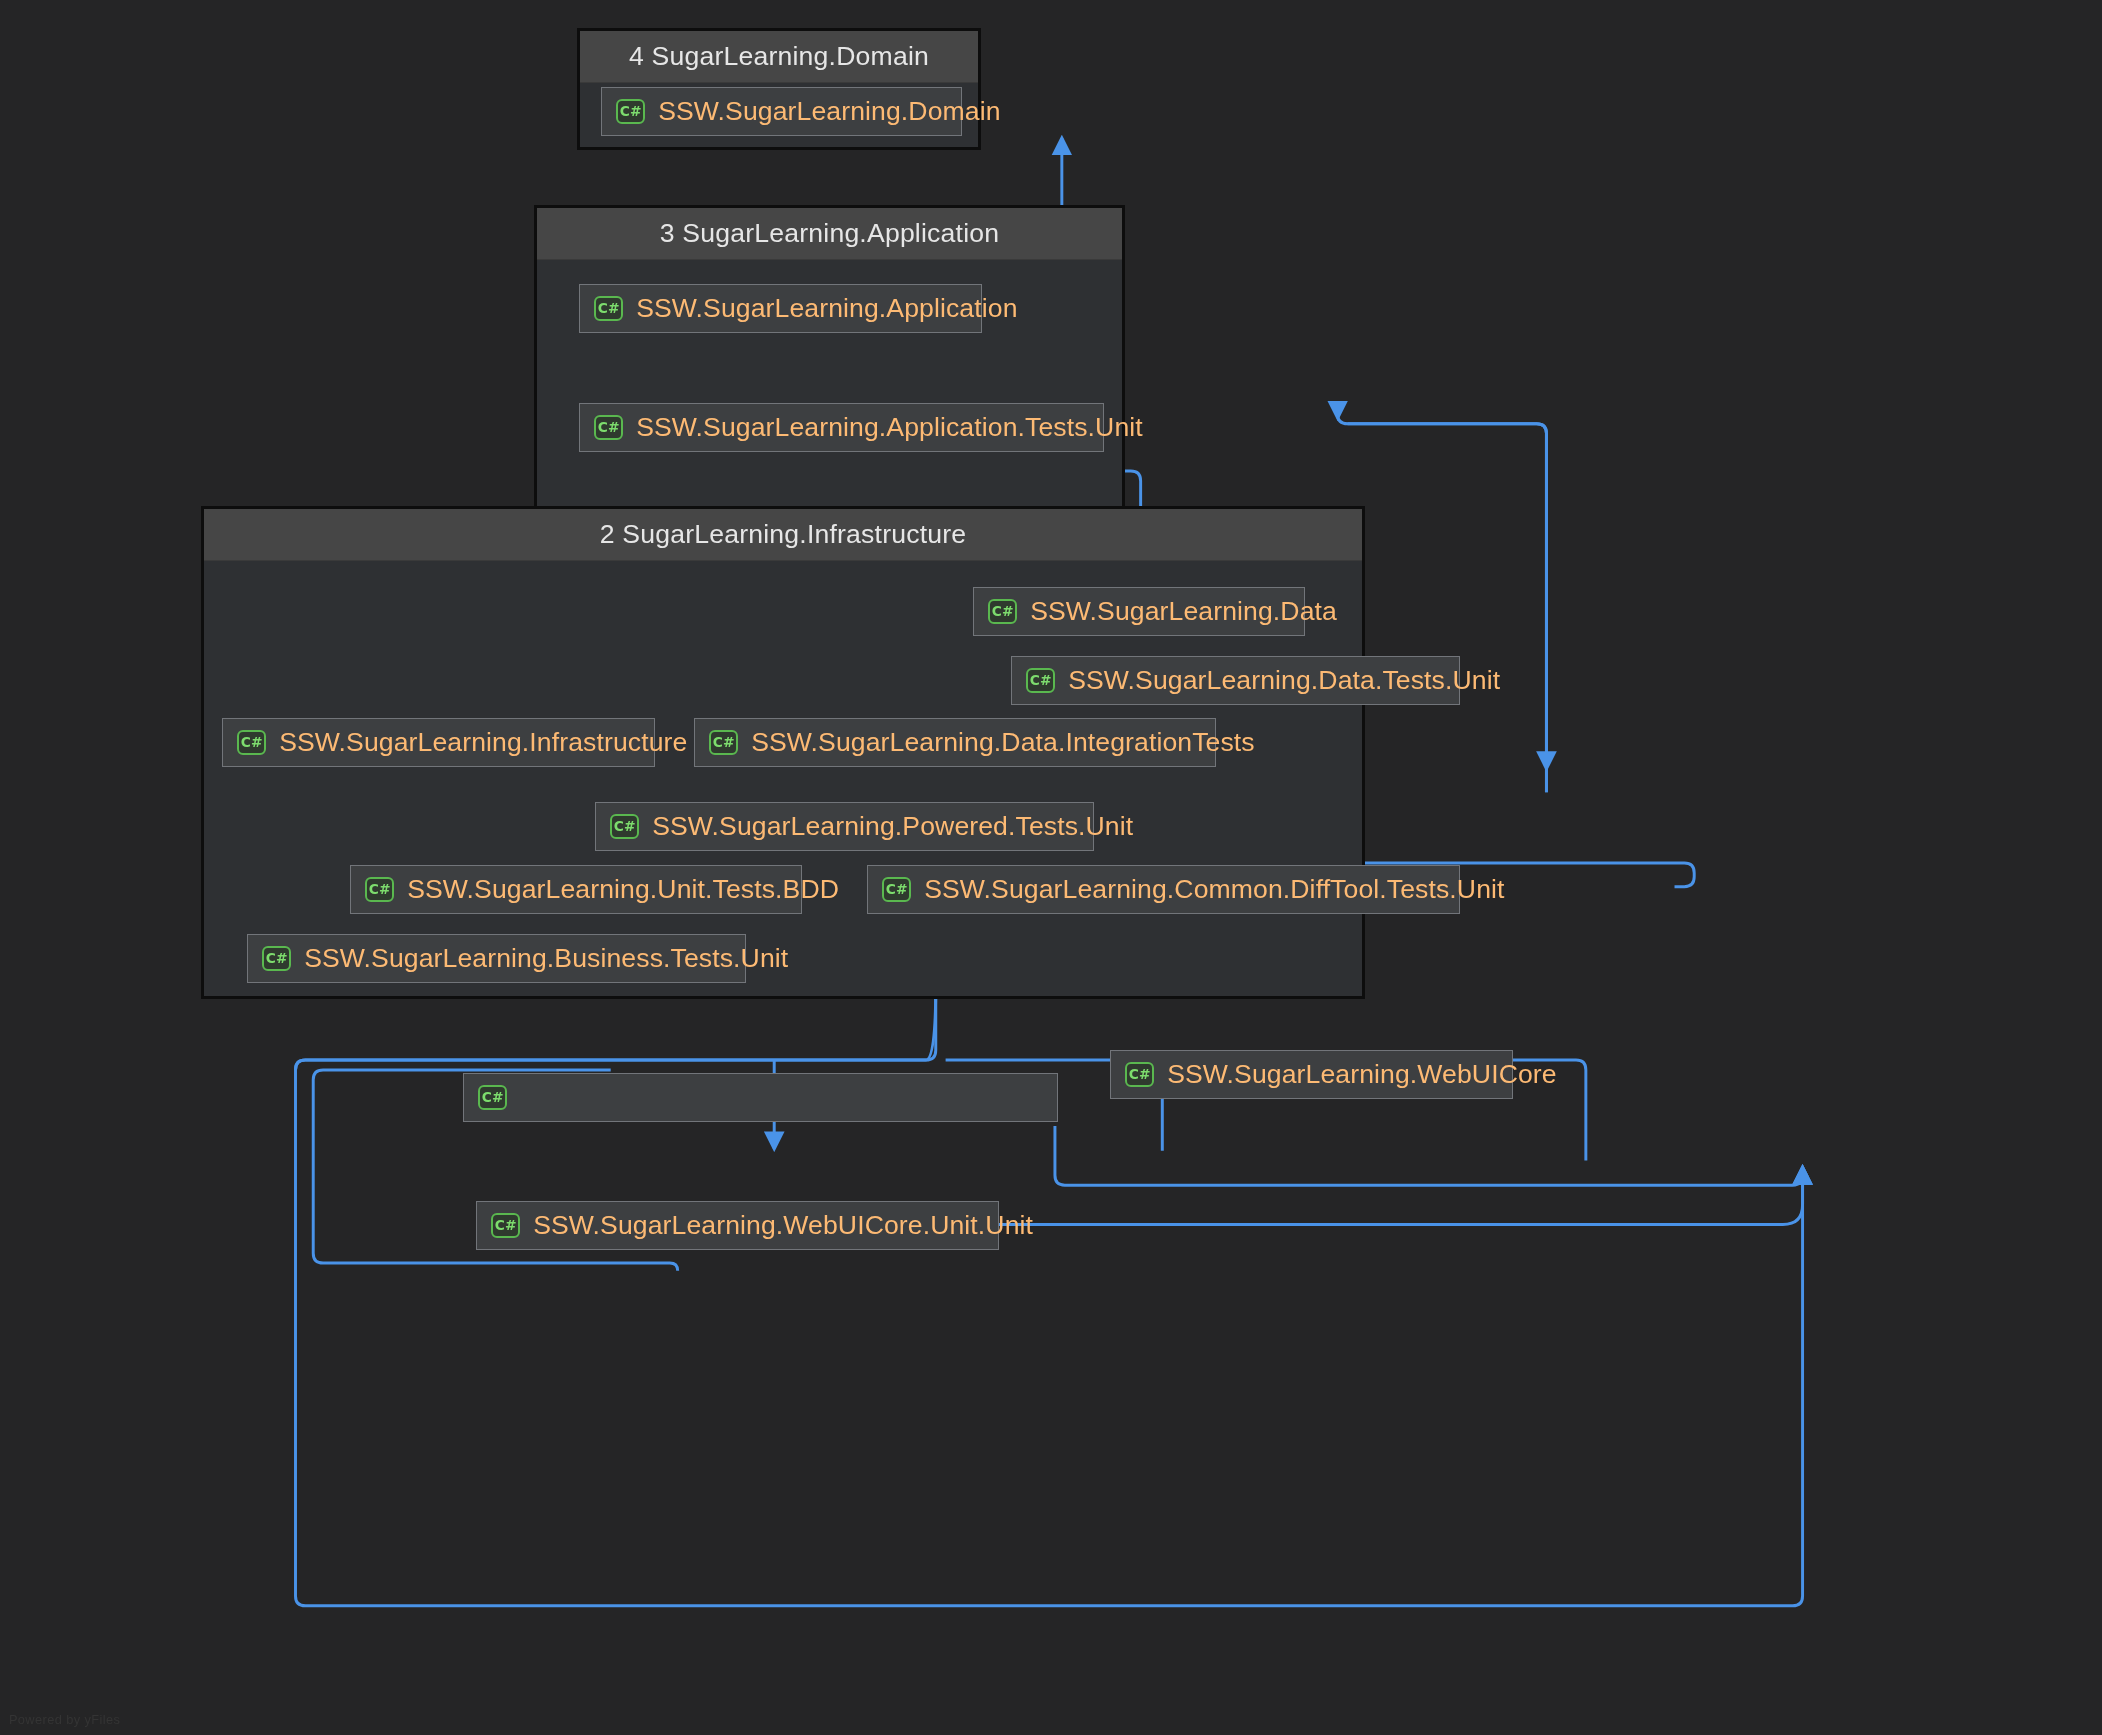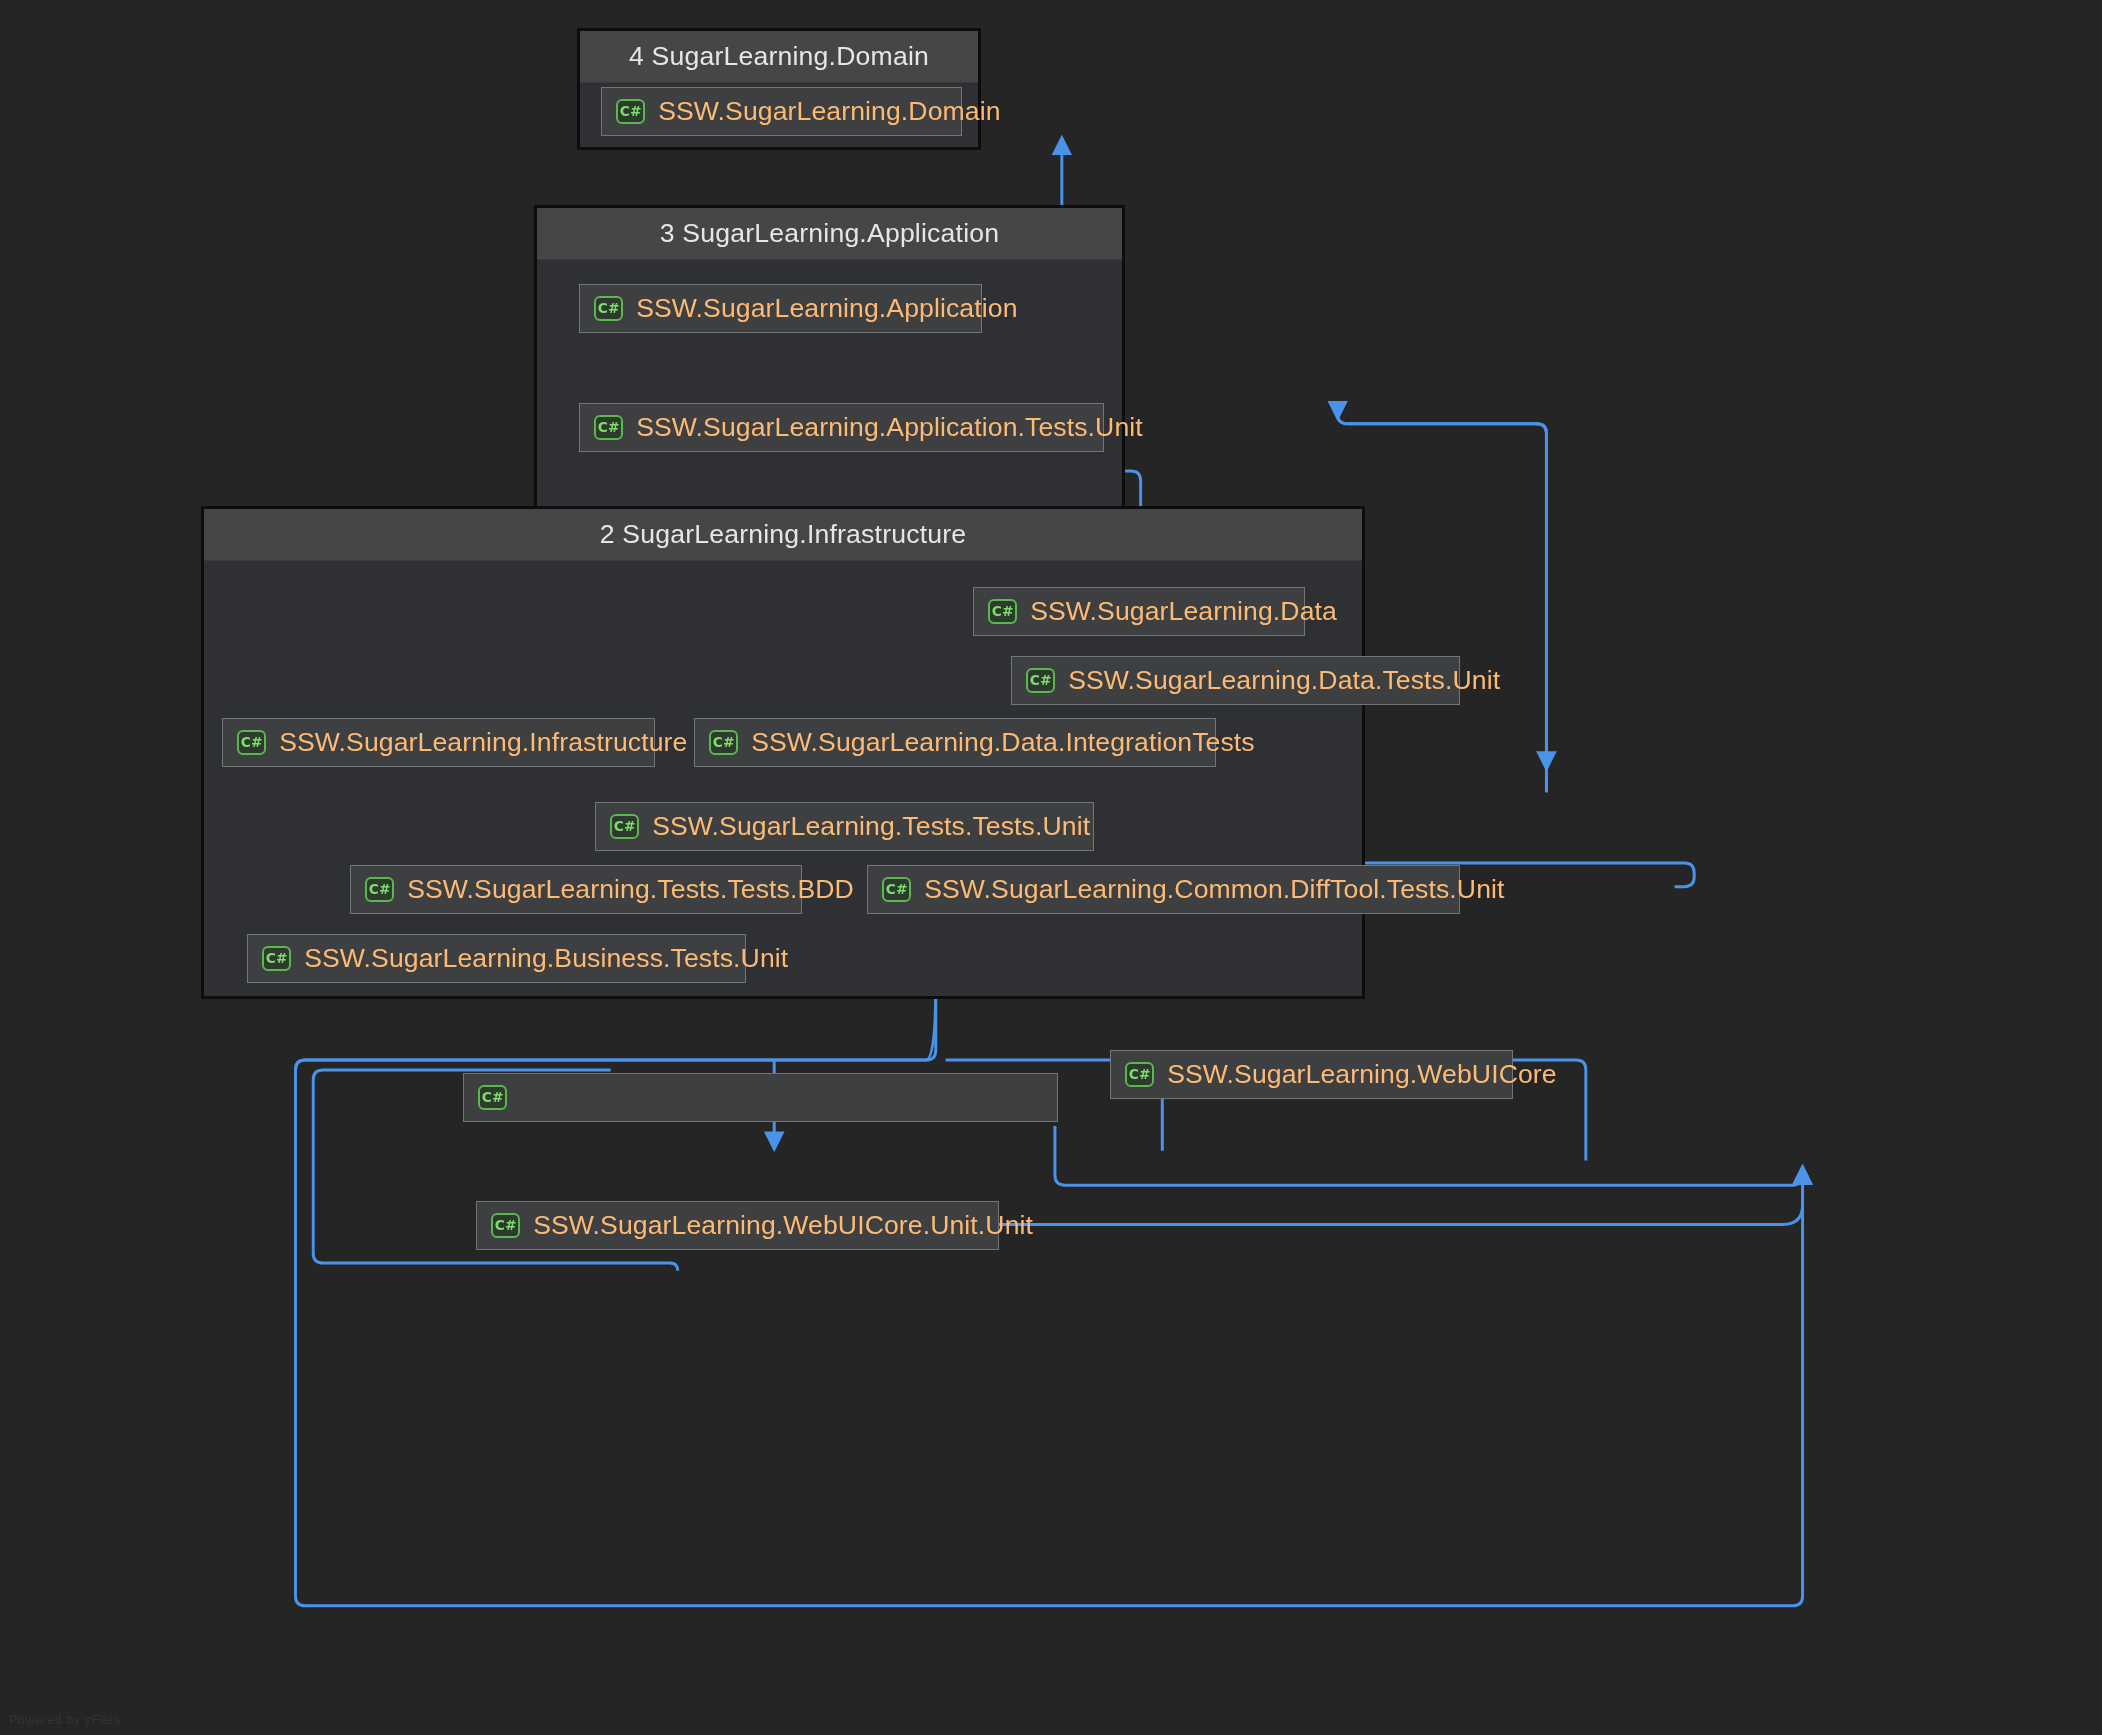--- a/index.html
+++ b/index.html
@@ -197,26 +197,26 @@
     <span class="label">SSW.SugarLearning.Infrastructure</span>
   </div>
 
   <div class="node" style="left:694px; top:718px; width:522px;">
     <span class="cs-icon">C#</span>
     <span class="label">SSW.SugarLearning.Data.IntegrationTests</span>
   </div>
 
   <div class="node" style="left:595px; top:802px; width:499px;">
     <span class="cs-icon">C#</span>
-    <span class="label">SSW.SugarLearning.Tests.Tests.Unit</span>
+    <span class="label">SSW.SugarLearning.Powered.Tests.Unit</span>
   </div>
 
   <div class="node" style="left:350px; top:865px; width:452px;">
     <span class="cs-icon">C#</span>
-    <span class="label">SSW.SugarLearning.Tests.Tests.BDD</span>
+    <span class="label">SSW.SugarLearning.Unit.Tests.BDD</span>
   </div>
 
   <div class="node" style="left:867px; top:865px; width:593px;">
     <span class="cs-icon">C#</span>
     <span class="label">SSW.SugarLearning.Common.DiffTool.Tests.Unit</span>
   </div>
 
   <div class="node" style="left:247px; top:934px; width:499px;">
     <span class="cs-icon">C#</span>
     <span class="label">SSW.SugarLearning.Business.Tests.Unit</span>

